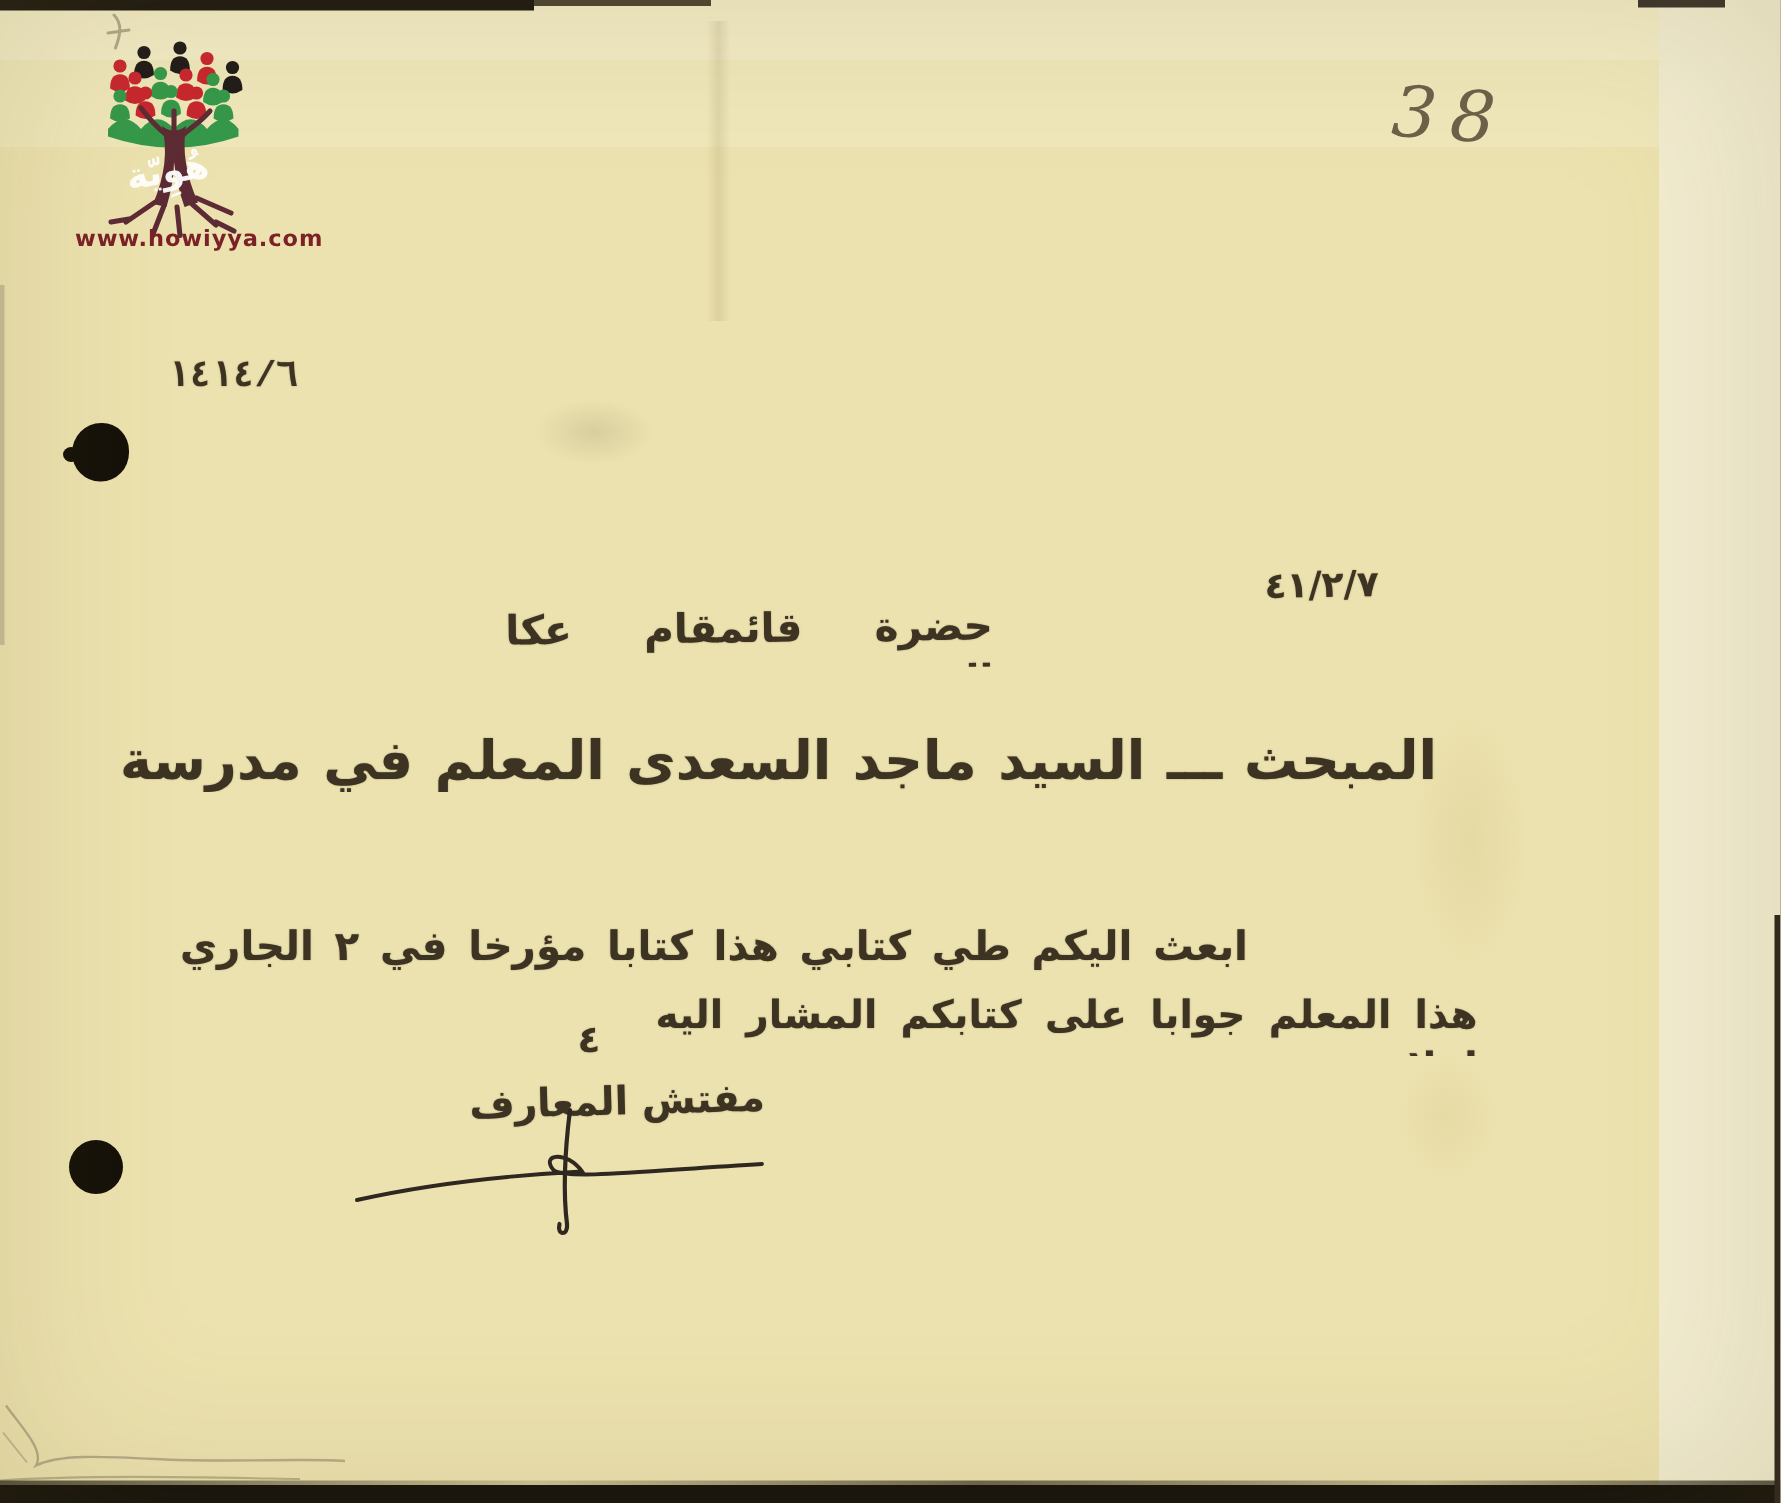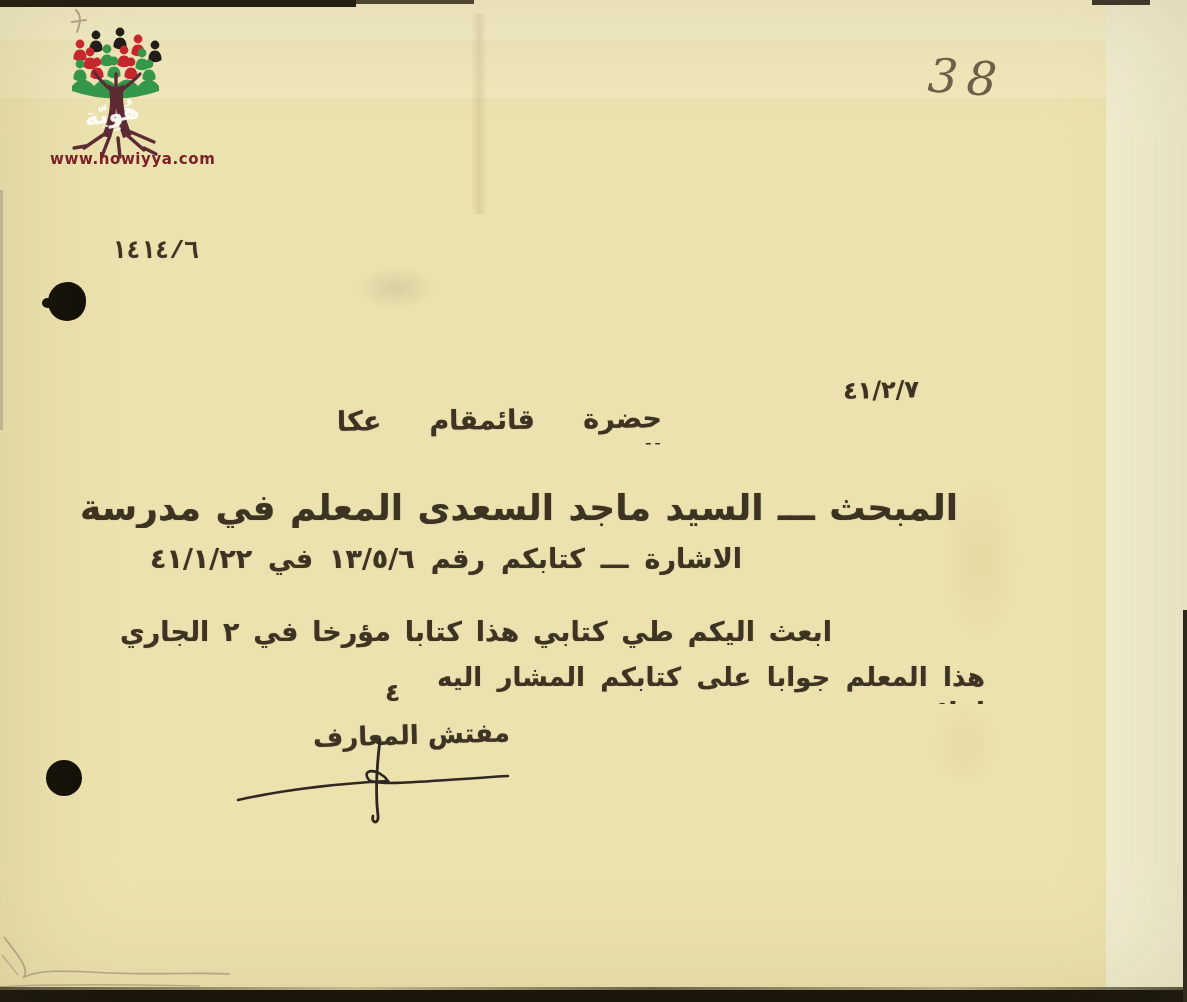--- a/index.html
+++ b/index.html
@@ -141,21 +141,20 @@
     </svg>
   </div>
   <div class="logo-url">www.howiyya.com</div>
 
   <div class="pagenum">38</div>
 
   <div class="t serial">١٤١٤/٦</div>
   <div class="t date">٤١/٢/٧</div>
   <div class="t salutation just">حضرة قائمقام عكا المحترم</div>
   <div class="t subject just">المبحث ـــ السيد ماجد السعدى المعلم في مدرسة سخنين</div>
-  <div class="t reference just">الاشارة ـــ كتابكم رقم ١٣/٥/٦ في ٤١/١/٢٢</div>
   <div class="t body1 just">ابعث اليكم طي كتابي هذا كتابا مؤرخا في ٢ الجاري من</div>
   <div class="t body2 just">هذا المعلم جوابا على كتابكم المشار اليه اعلاه</div>
   <div class="t note4">٤</div>
   <div class="t sig-title">مفتش المعارف</div>
 
   <svg style="position:absolute;left:232px;top:738px;" width="285" height="90" viewBox="0 0 285 90">
     <g fill="none" stroke="#2e2820" stroke-linecap="round">
       <path d="M6,62 C60,50 118,45 156,43 C146,29 128,31 137,42 C145,49 205,42 276,38" stroke-width="2.6"></path>
       <path d="M148,2 C145,26 143,54 146,78 C147,86 139,86 141,78" stroke-width="2.8"></path>
     </g>

